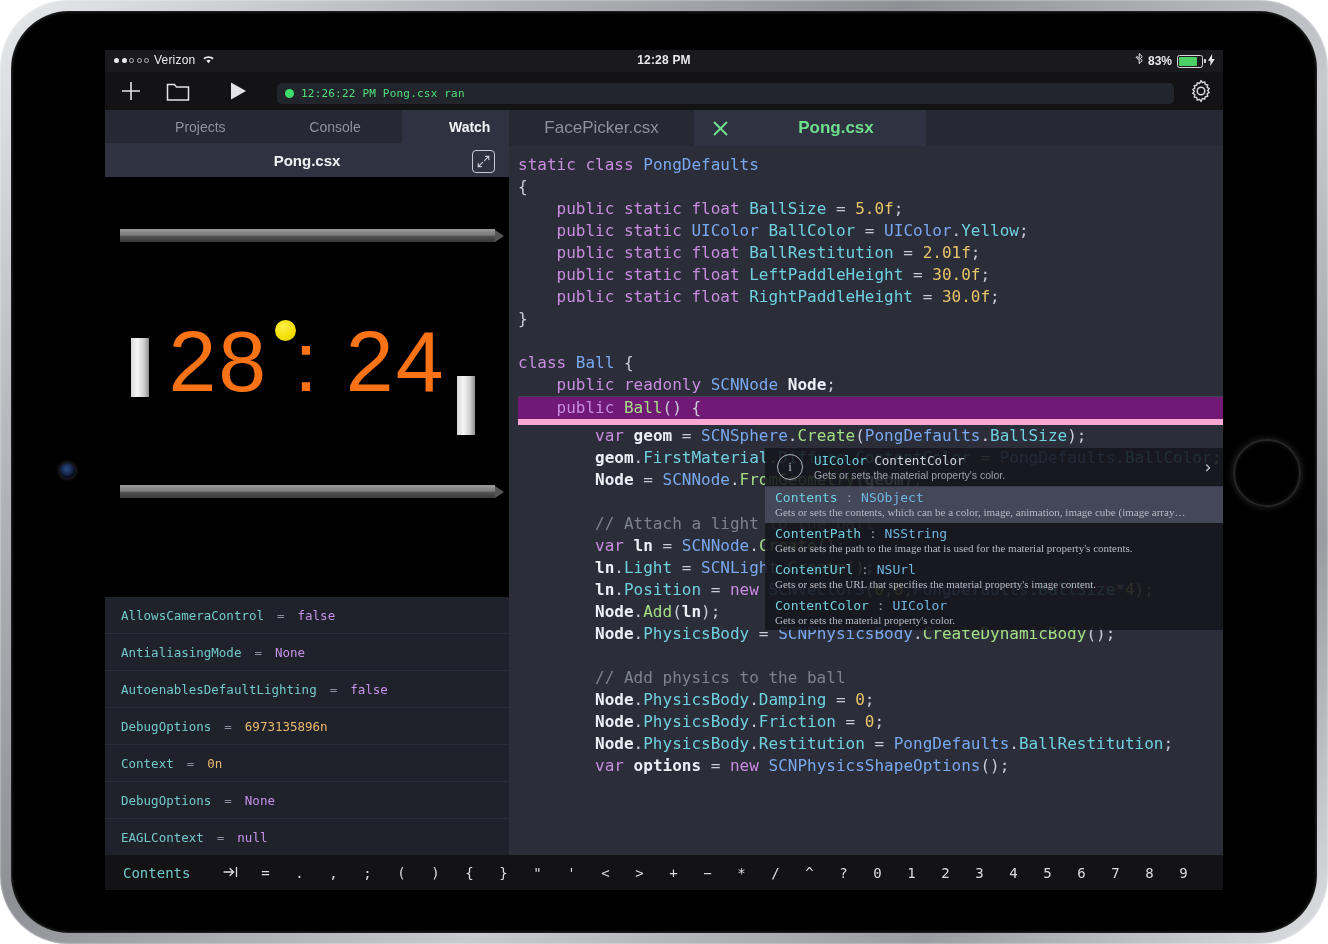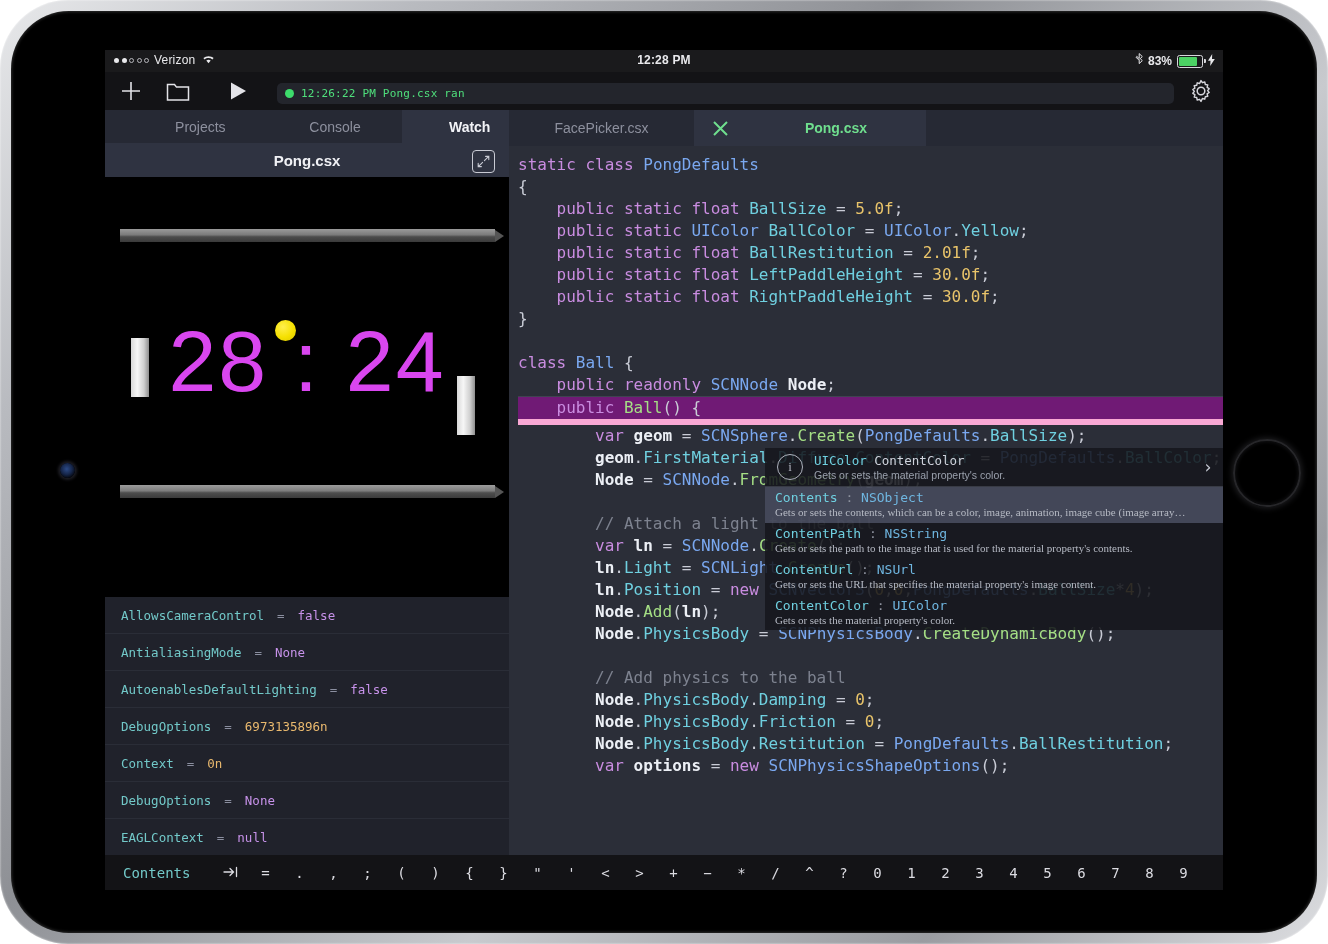--- a/index.html
+++ b/index.html
@@ -75,21 +75,21 @@
   .expand-btn{position:absolute;right:14px;top:7px;width:21px;height:21px;border:1.5px solid #c9cbd4;border-radius:4px;color:#c9cbd4;display:flex;align-items:center;justify-content:center;cursor:pointer;}
 
   
   #pong{position:absolute;left:0;top:67px;width:404px;height:420px;background:#000;overflow:hidden;}
   .wall{position:absolute;left:15px;width:375px;height:13px;}
   .wall.top{top:52px;background:linear-gradient(180deg,#9a9a9a 0%,#7b7b7b 45%,#4c4c4c 60%,#3a3a3a 100%);}
   .wall.bot{top:308px;background:linear-gradient(180deg,#9d9d9d 0%,#7d7d7d 45%,#4e4e4e 60%,#3b3b3b 100%);}
   .wall::after{content:"";position:absolute;right:-9px;top:1px;border-top:6px solid transparent;border-bottom:6px solid transparent;border-left:9px solid #555;}
   .score{
     position:absolute;left:0;top:135px;width:404px;text-align:center;
-    font-size:86px;color:#d946ef;letter-spacing:2px;font-family:"Liberation Sans",sans-serif;
+    font-size:86px;color:#f97316;letter-spacing:2px;font-family:"Liberation Sans",sans-serif;
   }
   .paddle{position:absolute;background:linear-gradient(90deg,#d8d8d8 0%,#f6f6f6 35%,#cfcfcf 72%,#8e8e8e 100%);}
   .paddle.left{left:26px;top:161px;width:18px;height:59px;}
   .paddle.right{left:352px;top:199px;width:18px;height:59px;}
   .ball{position:absolute;left:170px;top:143px;width:21px;height:21px;border-radius:50%;background:radial-gradient(circle at 38% 33%,#ffef4d 0%,#f5e000 55%,#d9c700 100%);}
 
   
   #watchlist{position:absolute;left:0;top:487px;width:404px;height:318px;background:#20222b;overflow:hidden;}
   .wrow{height:36px;display:flex;align-items:center;padding-left:16px;border-bottom:1px solid #2a2d37;font-family:"DejaVu Sans Mono",monospace;font-size:12.5px;gap:8px;}
   .wname{color:#72c9c9;}
@@ -101,21 +101,21 @@
   #keybar{
     position:absolute;left:0;top:805px;width:1118px;height:35px;background:#131316;
     display:flex;align-items:center;font-family:"DejaVu Sans Mono",monospace;
   }
   #keybar .ctx{color:#72c9c9;font-size:14px;margin-left:18px;margin-right:24px;cursor:pointer;}
   #keybar .k{color:#dcdce2;font-size:14px;width:34px;text-align:center;cursor:pointer;}
 
   
   #editor{position:absolute;left:404px;top:60px;width:714px;height:745px;background:#2b2e38;overflow:hidden;}
   .tabs{position:absolute;left:0;top:0;width:714px;height:36px;background:#262934;display:flex;}
-  .tab{display:flex;align-items:center;justify-content:center;font-size:14px;cursor:pointer;}
+  .tab{display:flex;align-items:center;justify-content:center;font-size:17px;cursor:pointer;}
   .tab.inactive{width:185px;color:#8d909e;background:#262934;}
   .tab.active{width:180px;color:#6fdf8e;background:#2f3341;font-weight:bold;}
   .tabclose{width:52px;display:flex;align-items:center;justify-content:center;background:#2f3341;color:#6fdf8e;font-size:18px;cursor:pointer;}
 
   .code{
     position:absolute;left:0;top:36px;width:714px;height:709px;
     font-family:"DejaVu Sans Mono",monospace;font-size:16px;line-height:22px;
     color:#dfe2ea;padding:8px 0 0 9px;white-space:pre-wrap;box-sizing:border-box;
   }
   .code .ln{display:block;min-height:22px;}

